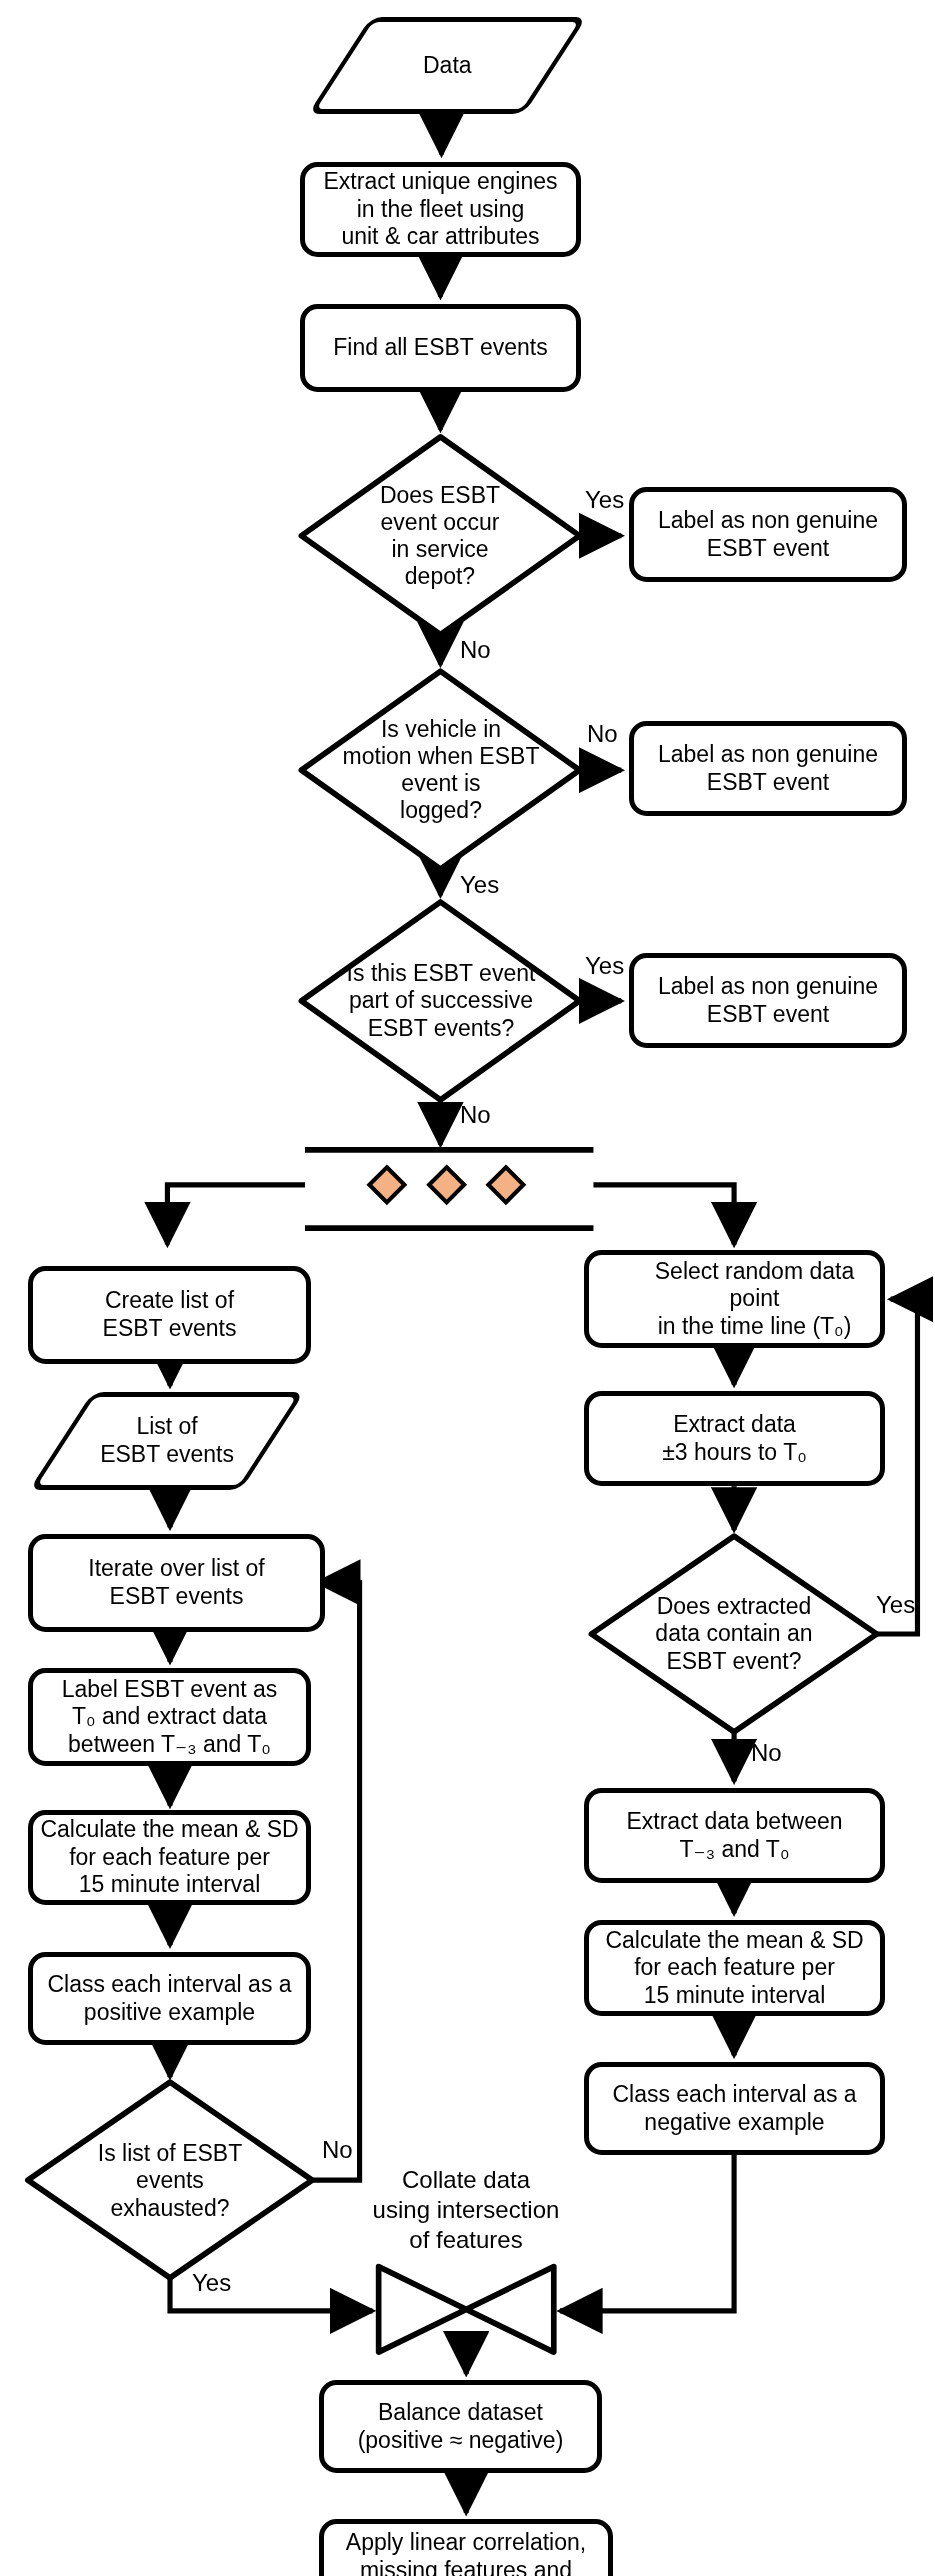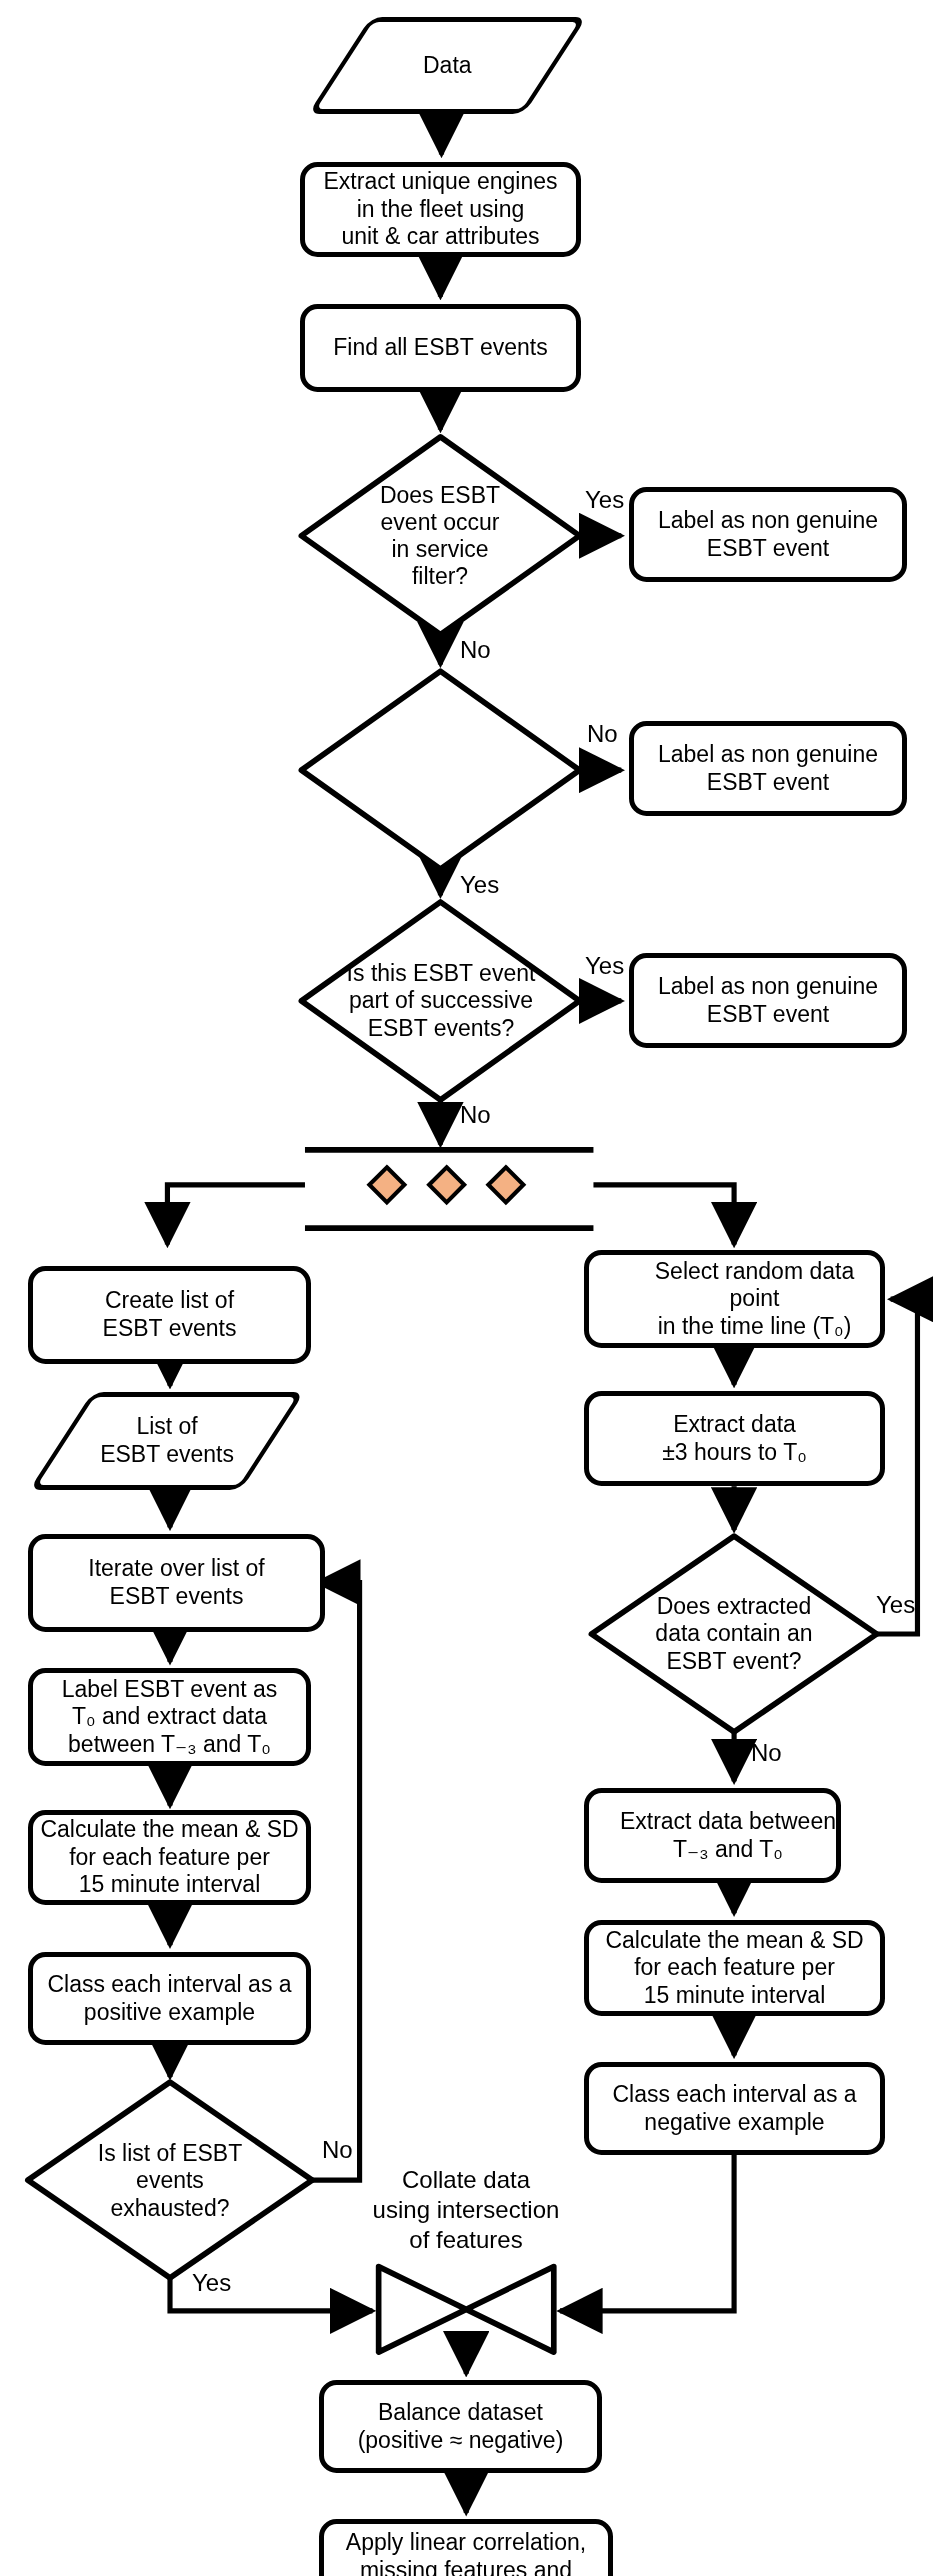--- a/index.html
+++ b/index.html
@@ -108,25 +108,29 @@
 
   <div class="node" style="left:300px;top:162px;width:281px;height:95px;"><span>Extract unique engines
 in the fleet using
 unit &amp; car attributes</span></div>
 
   <div class="node" style="left:300px;top:304px;width:281px;height:88px;"><span>Find all ESBT events</span></div>
 
   <div class="dtext" style="left:337px;top:475px;width:206px;height:122px;">Does ESBT
 event occur
 in service
-filter?</div>
+depot?</div>
 
   <div class="node" style="left:629px;top:487px;width:278px;height:95px;"><span>Label as non genuine
 ESBT event</span></div>
 
+  <div class="dtext" style="left:325px;top:709px;width:232px;height:122px;">Is vehicle in
+motion when ESBT
+event is
+logged?</div>
 
   <div class="node" style="left:629px;top:721px;width:278px;height:95px;"><span>Label as non genuine
 ESBT event</span></div>
 
   <div class="dtext" style="left:312px;top:960px;width:258px;height:82px;">Is this ESBT event
 part of successive
 ESBT events?</div>
 
   <div class="node" style="left:629px;top:953px;width:278px;height:95px;"><span>Label as non genuine
 ESBT event</span></div>
@@ -160,21 +164,21 @@
   <div class="node" style="left:584px;top:1250px;width:301px;height:98px;padding-left:40px;"><span>Select random data point
 in the time line (T₀)</span></div>
 
   <div class="node" style="left:584px;top:1391px;width:301px;height:95px;"><span>Extract data
 ±3 hours to T₀</span></div>
 
   <div class="dtext" style="left:605px;top:1573px;width:258px;height:122px;">Does extracted
 data contain an
 ESBT event?</div>
 
-  <div class="node" style="left:584px;top:1788px;width:257px;height:95px;justify-content:flex-end;"><span>Extract data between
+  <div class="node" style="left:584px;top:1788px;width:301px;height:95px;"><span>Extract data between
 T₋₃ and T₀</span></div>
 
   <div class="node" style="left:584px;top:1920px;width:301px;height:96px;"><span>Calculate the mean &amp; SD
 for each feature per
 15 minute interval</span></div>
 
   <div class="node" style="left:584px;top:2062px;width:301px;height:93px;"><span>Class each interval as a
 negative example</span></div>
 
   <div class="freetext" style="left:337px;top:2166px;width:258px;height:88px;">Collate data

